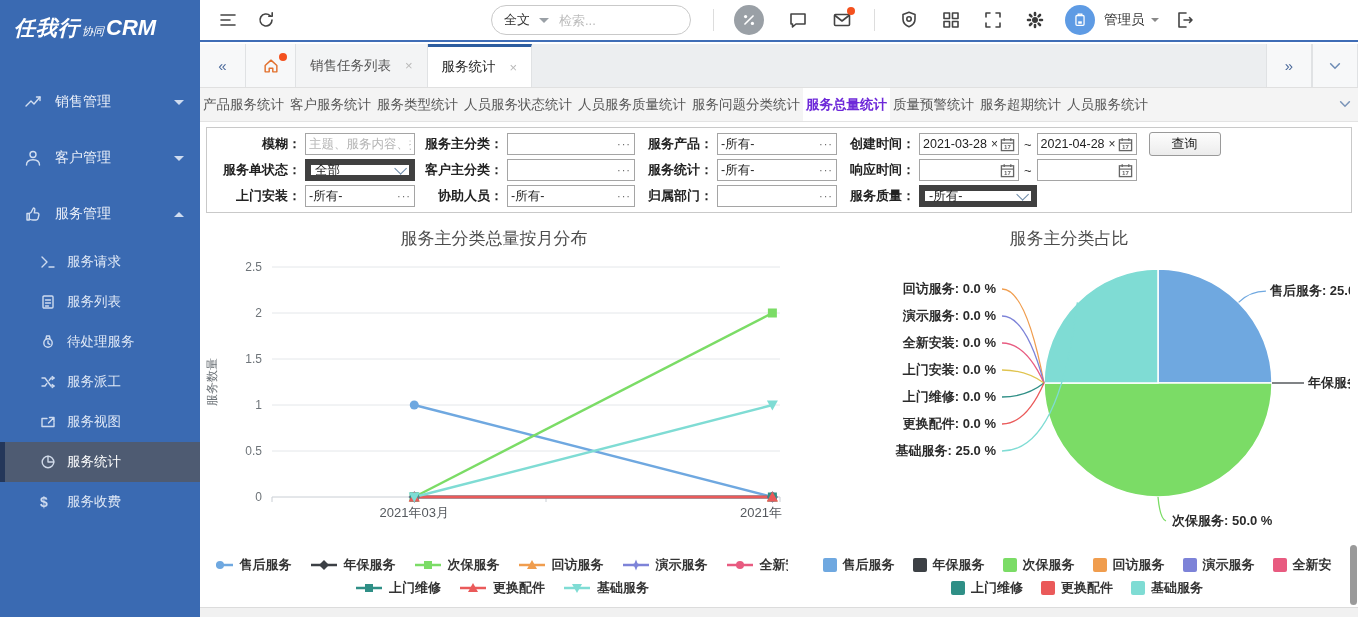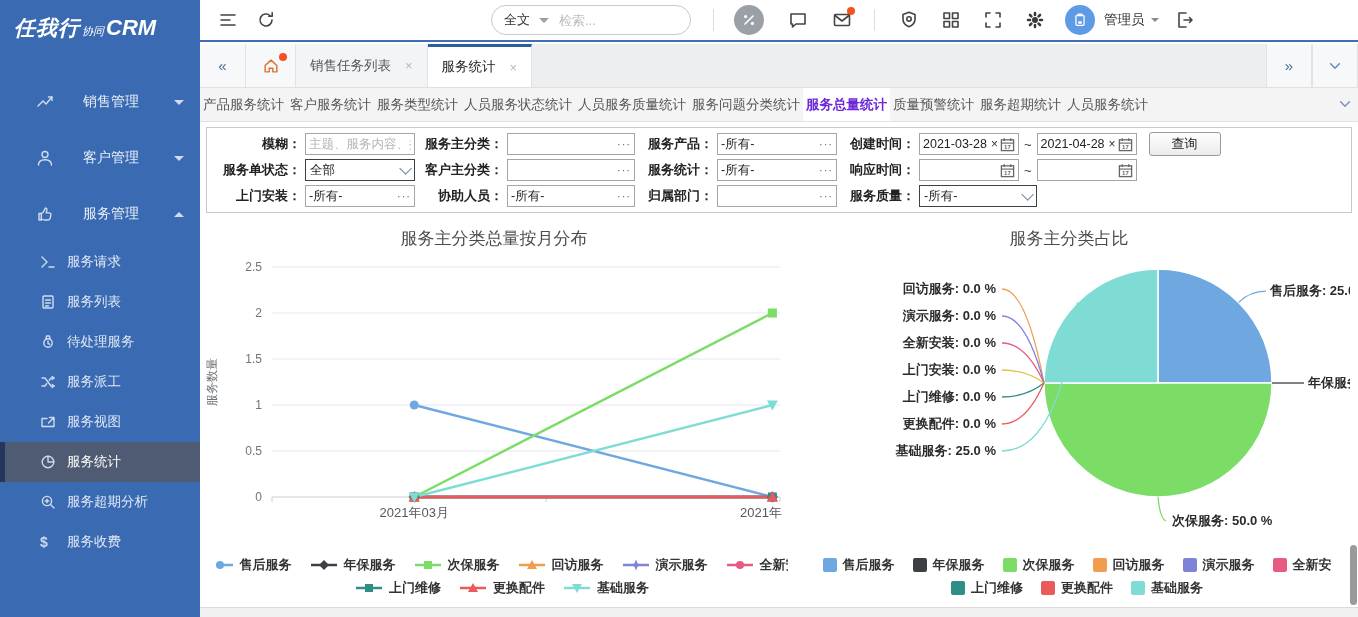--- a/index.html
+++ b/index.html
@@ -7,21 +7,21 @@
     font-family:"Liberation Sans","DejaVu Sans",sans-serif; }
   #app { position:relative; width:1358px; height:617px; background:#fff; overflow:hidden; }
 
   
   #sidebar { position:absolute; left:0; top:0; width:200px; height:617px; background:#3a6ab2; color:#e8eef8; z-index:5; }
   .logo { padding:14px 0 0 14px; height:74px; color:#fff; }
   .logo-line { font-style:italic; font-weight:bold; white-space:nowrap; }
   .logo-main { font-size:21px; letter-spacing:1px;font-style:italic; }
   .logo-sub { font-size:11px; font-weight:normal; margin:0 2px; }
   .logo-crm { font-size:22px; letter-spacing:0; }
-  .menu-item { position:relative; display:flex; align-items:center; height:56px; padding-left:36px; cursor:pointer; font-size:14px;gap:16px; }
+  .menu-item { position:relative; display:flex; align-items:center; height:56px; padding-left:24px; cursor:pointer; font-size:14px; }
   .menu-item .mi-icon { width:18px; height:18px; margin-right:13px; opacity:.92; flex:none; }
   .menu-item .caret { position:absolute; right:16px; width:0; height:0; border-left:5px solid transparent; border-right:5px solid transparent; }
   .caret.down { border-top:5px solid #cfdcf0; }
   .caret.up { border-bottom:5px solid #cfdcf0; }
   .submenu-item { position:relative; display:flex; align-items:center; height:40px; padding-left:40px; cursor:pointer; font-size:13.5px; color:#dfe8f6; }
   .submenu-item .mi-icon { width:16px; height:16px; margin-right:11px; opacity:.9; flex:none; }
   .submenu-item.active { background:#4e5b72; color:#fff; }
   .submenu-item.active::before { content:""; position:absolute; left:0; top:0; bottom:0; width:5px; background:#24375a; }
   svg.lineart { stroke:#dfe8f6; fill:none; stroke-width:1.4; stroke-linecap:round; stroke-linejoin:round; }
   .mi-text-glyph { font-weight:bold; font-size:12px; color:#dfe8f6; width:16px; margin-right:11px; text-align:center; }
@@ -60,21 +60,21 @@
 
   
   #filterbox { position:absolute; left:206px; top:127px; width:1146px; height:86px; background:#fff; border:1px solid #c9c9c9; padding:3px 2px; overflow:hidden; }
   .frow { display:flex; align-items:center; height:26px; }
   .flabel { font-size:13px; color:#222; font-weight:bold; text-align:right; padding-right:4px; flex:none; }
   .fctrl { flex:none; display:flex; align-items:center; }
   .tbox { height:22px; border:1px solid #a5a5a5; background:#fff; display:flex; align-items:center; padding:0 3px; font-size:12.5px; color:#222; }
   .tbox input { border:none; outline:none; width:100%; font-size:12.5px; color:#222; font-family:inherit; }
   .tbox input::placeholder { color:#b5b5b5; }
   .dots { margin-left:auto; color:#666; font-size:11px; letter-spacing:1px; padding-left:3px; cursor:pointer; flex:none; }
-  .selbox { height:22px; border:1px solid #404040; background:#fff; display:flex; align-items:center; justify-content:space-between; padding:0 4px; font-size:12.5px; color:#222; cursor:pointer; }
+  .selbox { height:22px; border:6px solid #404040; background:#fff; display:flex; align-items:center; justify-content:space-between; padding:0 4px; font-size:12.5px; color:#222; cursor:pointer; }
   .sel-chev { width:9px; height:9px; border-right:1.6px solid #6d8aa8; border-bottom:1.6px solid #6d8aa8; transform:rotate(45deg) translateY(-3px); margin-right:2px; }
   .datebox { height:22px; width:100px; border:1px solid #a5a5a5; background:#fff; display:flex; align-items:center; padding:0 3px; font-size:12.5px; color:#222; }
   .datebox .dval { flex:1; overflow:hidden; white-space:nowrap; }
   .clear-x { color:#333; font-size:12px; margin:0 2px; cursor:pointer; }
   .cal-icon { width:15px; height:15px; flex:none; cursor:pointer; }
   .range-sep { margin:0 5px; color:#333; font-size:13px; }
   .query-btn { margin-left:12px; height:24px; padding:0 22px; font-size:13px; color:#222; background:linear-gradient(#fdfdfd,#ececec); border:1px solid #9a9a9a; border-radius:3px; cursor:pointer; }
 
   
   #charts { position:absolute; left:200px; top:213px; width:1150px; height:392px; background:#fff; display:flex; overflow:hidden; }
@@ -162,27 +162,20 @@
               <path d="M9.5 3.5H14V8M14 3.5L8.5 9"></path>
             </svg></span>
           <span>服务视图</span>
         </div>
         <div class="submenu-item active">
           <span class="mi-icon"><svg class="lineart" viewBox="0 0 16 16" width="16" height="16">
               <circle cx="8" cy="8" r="5.8"></circle>
               <path d="M8 8V2.2M8 8h5.8"></path>
             </svg></span>
           <span>服务统计</span>
-        </div>
-        <div class="submenu-item">
-          <span class="mi-icon"><svg class="lineart" viewBox="0 0 16 16" width="16" height="16">
-              <circle cx="7" cy="7" r="4.6"></circle>
-              <path d="M10.5 10.5L14 14M5.2 7h3.6M7 5.2v3.6"></path>
-            </svg></span>
-          <span>服务超期分析</span>
         </div>
         <div class="submenu-item">
           <span class="mi-icon"><span class="mi-text-glyph" style="font-size:14px;">$</span></span>
           <span>服务收费</span>
         </div>
       </div>
   </div>
 
   <div id="topbar">
     <span class="tb-icon">

